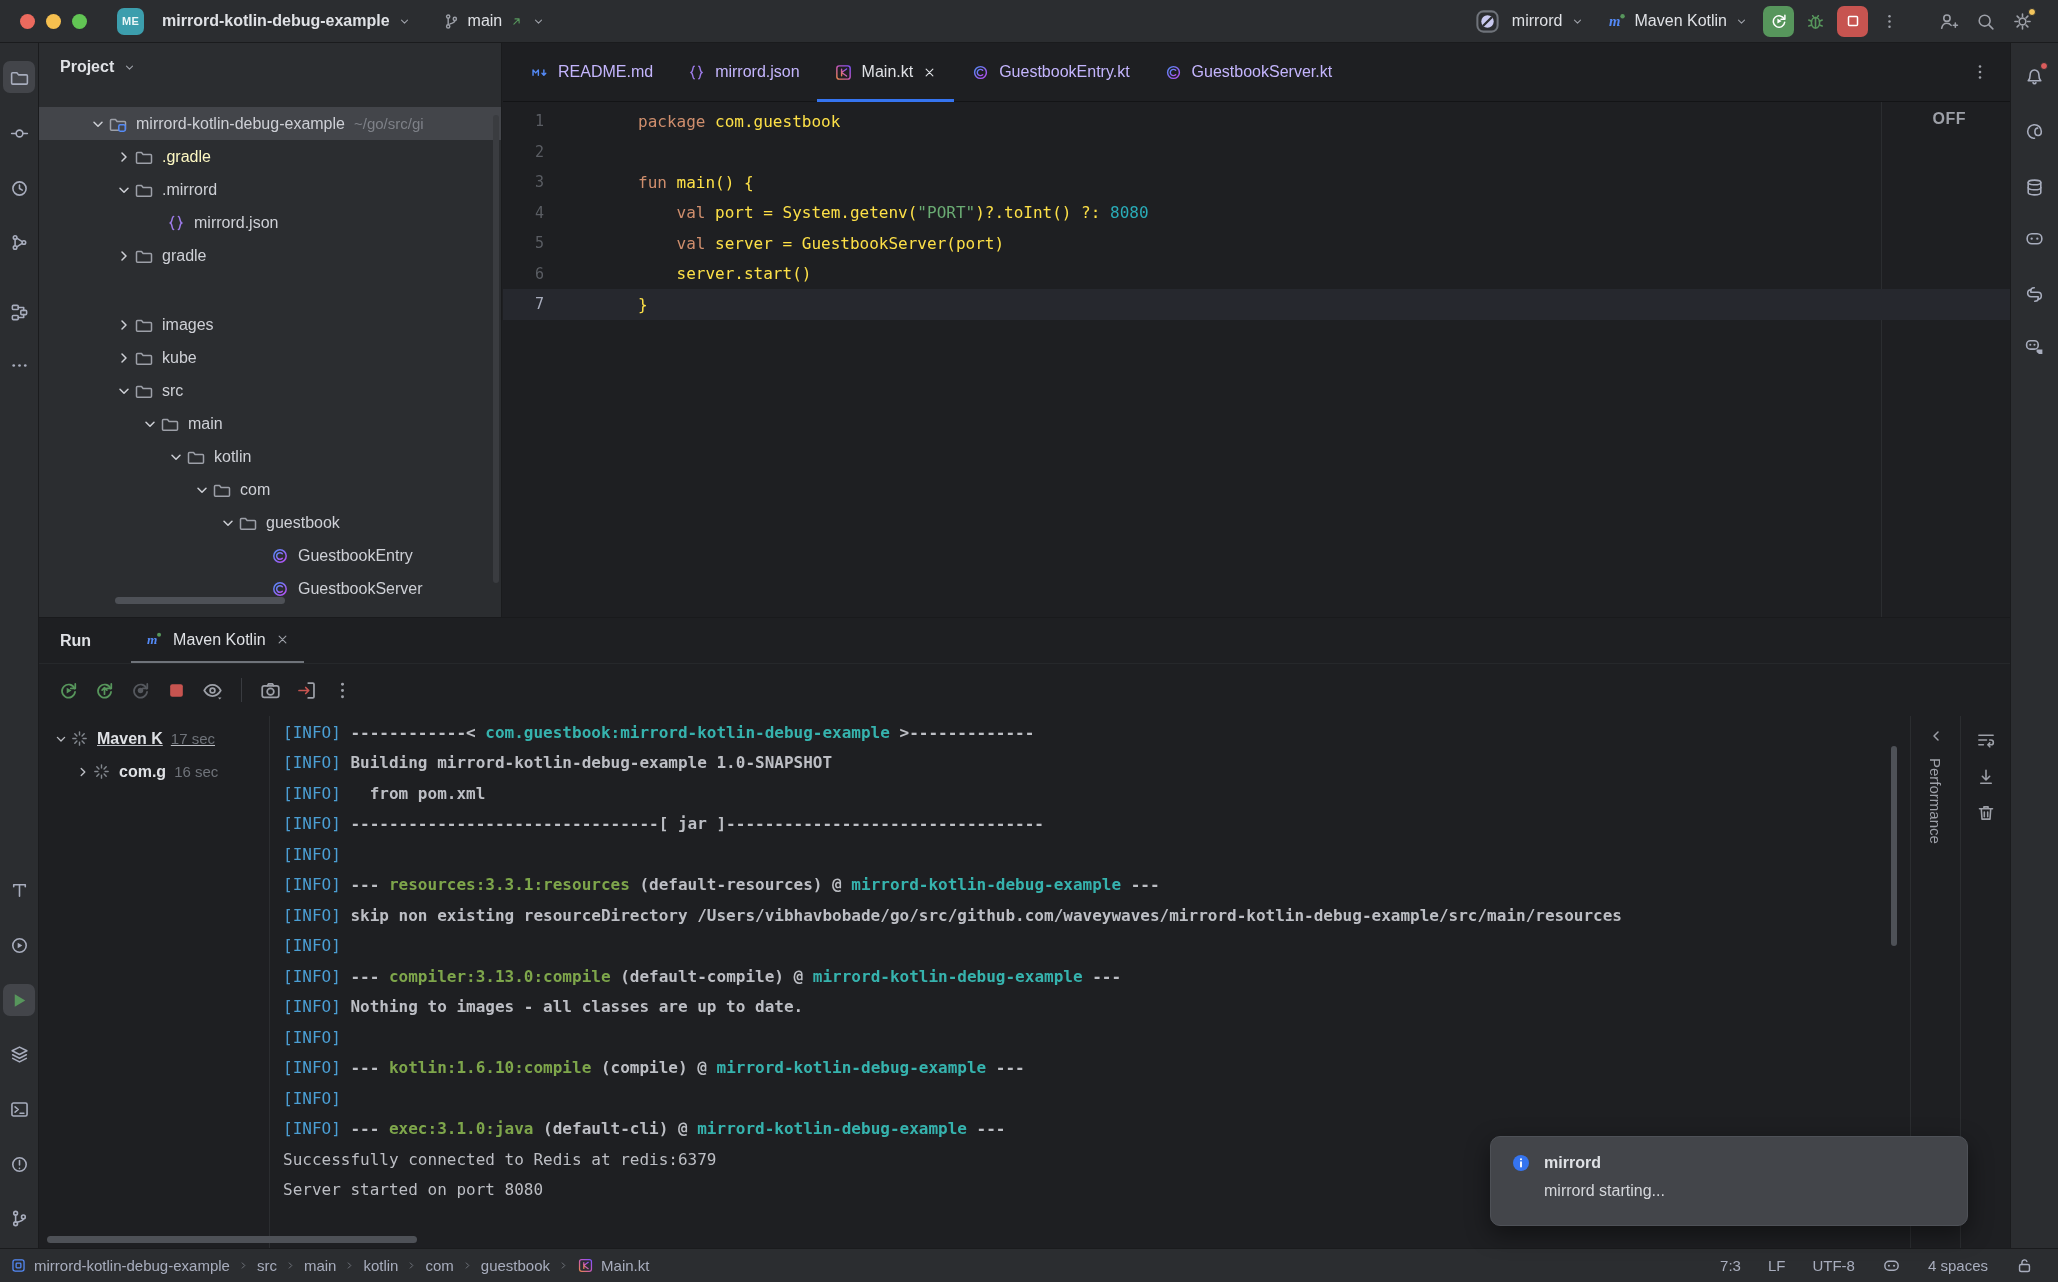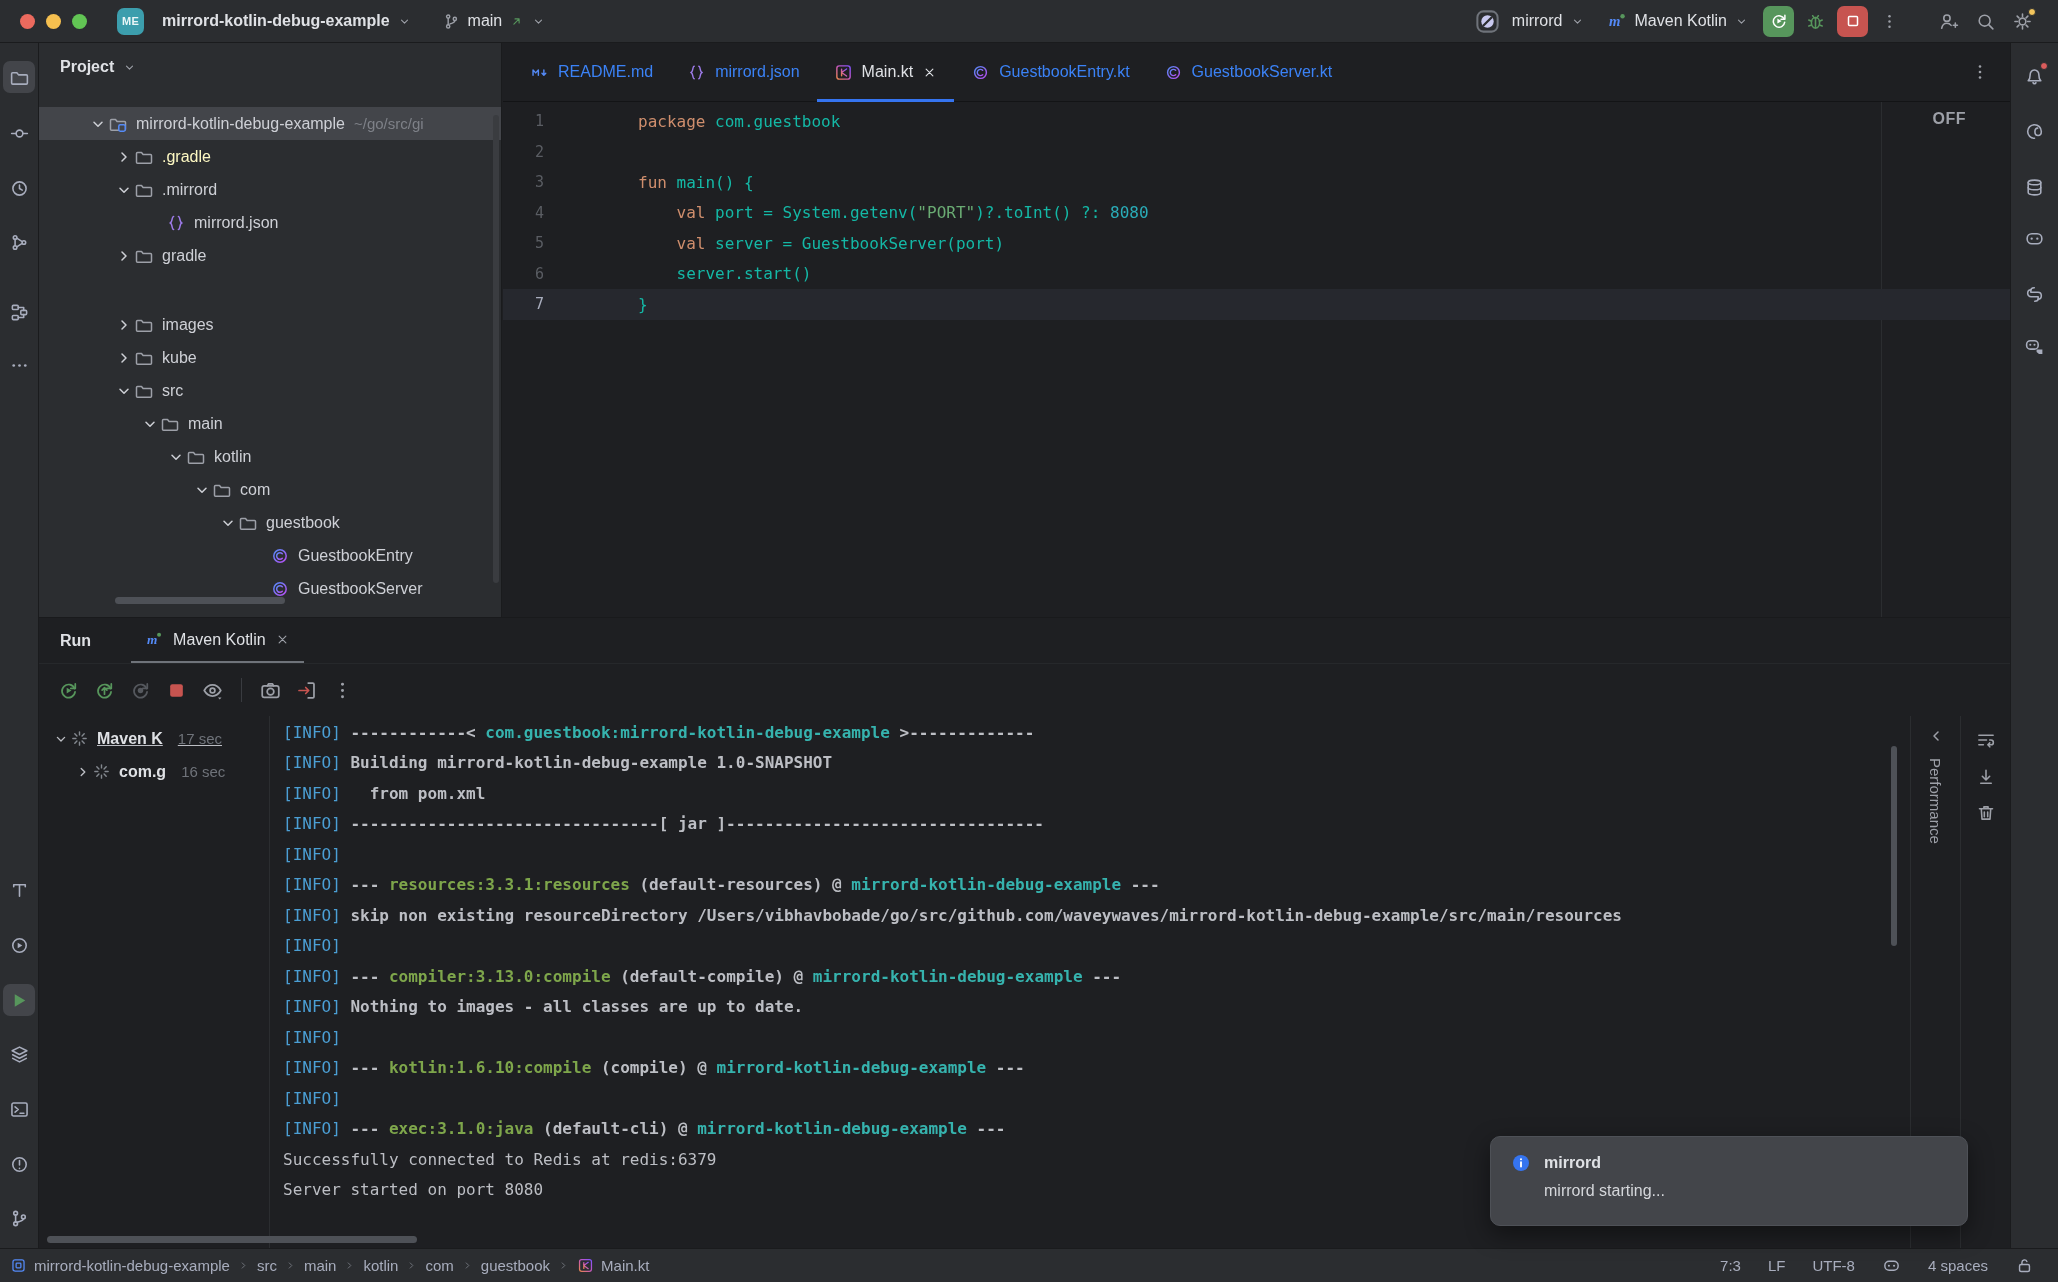--- a/index.html
+++ b/index.html
@@ -62,36 +62,36 @@
                 border-radius:4px; background:#4E5157; }
   .pp-vscroll { position:absolute; right:2px; top:72px; width:6px; height:468px;
                 border-radius:3px; background:#3A3C40; }
 
   
   #editor { position:absolute; left:503px; top:43px; width:1507px; height:574px;
             background:#1E1F22; }
   #tabs { height:59px; display:flex; align-items:stretch; padding-left:10px;
           border-bottom:1px solid rgba(0,0,0,.35); position:relative; }
   .tab { display:flex; align-items:center; gap:9px; padding:0 17px; font-size:16px;
-         color:#3b82f6; position:relative; }
+         color:#c4b5fd; position:relative; }
   .tab.active { color:#DFE1E5; }
   .tab.active::after { content:""; position:absolute; left:0; right:0; bottom:-1px; height:3px;
                        background:var(--c-accent,#3574F0); }
   #tab-more { position:absolute; right:20px; top:50%; transform:translateY(-50%);
               width:20px; height:20px; color:#9DA0A8; }
   #editor-body { position:absolute; left:0; top:59px; right:0; bottom:0; padding-top:4px;
                  font-family:"DejaVu Sans Mono", monospace; font-size:16px; }
   .code-line { height:30.5px; display:flex; align-items:center; position:relative; }
   .code-line.caret { background:#26282E; }
   .code-line .num { width:58px; text-align:right; padding-right:17px; color:#5A5D63;
                     font-size:15px; flex:none; }
   .code-line.caret .num { color:#A8ADBD; }
   .code-line .txt { margin-left:77px; white-space:pre; font-weight:500; }
   .cd-k{color:var(--c-code_keyword,#CF8E6D)} .cd-s{color:var(--c-code_string,#6AAB73)}
-  .cd-n{color:var(--c-code_number,#2AACB8)} .cd-p{color:#14b8a6}
+  .cd-n{color:var(--c-code_number,#2AACB8)} .cd-p{color:#fde047}
   #off-label { position:absolute; right:44px; top:8px; color:#9DA0A8; font-size:16px;
                font-weight:600; letter-spacing:.5px; font-family:"Liberation Sans",sans-serif; }
   #margin-guide { position:absolute; left:1378px; top:0; bottom:0; width:1px; background:#2B2D30; }
 
   
   #run-panel { position:absolute; left:39px; top:617px; width:1971px; bottom:34px;
                background:#1E1F22; border-top:1px solid #191A1C; }
   #run-header { height:46px; display:flex; align-items:center; padding-left:21px;
                 border-bottom:1px solid #26282B; }
   #run-label { font-size:16px; font-weight:700; color:#DFE1E5; margin-right:40px; }
@@ -102,21 +102,21 @@
   #run-toolbar { height:52px; display:flex; align-items:center; padding-left:18px; gap:13px; }
   .rt-btn { width:23px; height:23px; color:#9DA0A8; }
   .rt-green{color:#57965C} .rt-red{color:#C75450} .rt-dis{color:#55585E}
   .rt-div { width:1px; height:24px; background:#393B40; margin:0 4px; }
   #run-body { position:absolute; left:0; top:98px; right:0; bottom:0; }
   #run-tree { position:absolute; left:0; top:0; width:231px; bottom:0;
               border-right:1px solid #2B2D30; padding-top:6px; overflow:hidden; }
   .rt-row { height:33px; display:flex; align-items:center; font-size:16px; white-space:nowrap; }
   .rt-row .sp { width:19px; height:19px; color:#8E939B; margin-right:8px; }
   .rt-row .lbl { font-weight:700; color:#DFE1E5; }
-  .rt-row .time { color:#6F737A; font-size:15px; margin-left:15px; }
+  .rt-row .time { color:#6F737A; font-size:15px; margin-left:8px; }
   #console { position:absolute; left:232px; top:0; right:116px; bottom:0; overflow:hidden;
              padding:1px 0 0 12px; font-family:"DejaVu Sans Mono", monospace; font-size:16px; }
   .cs-line { height:30.5px; display:flex; align-items:center; white-space:pre; }
   .cs-i{color:var(--c-console_info,#4B9FD5);font-weight:400}
   .cs-d{color:#BCBEC4;font-weight:700}
   .cs-t{color:var(--c-console_teal,#36B3AE);font-weight:700}
   .cs-g{color:var(--c-console_green,#7EA64B);font-weight:700}
   .cs-p{color:#BCBEC4}
   #console-vscroll { position:absolute; right:113px; top:30px; width:6px; height:200px;
                      border-radius:3px; background:#4E5157; }

